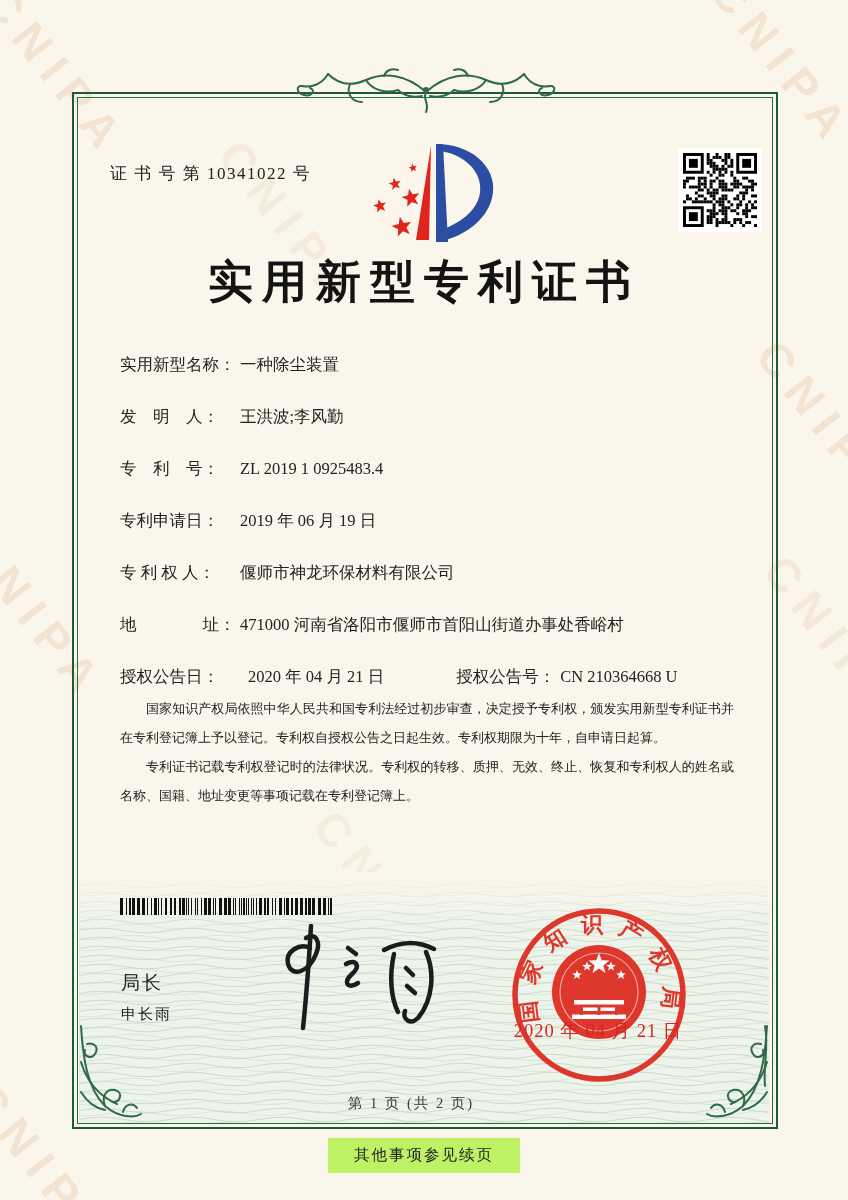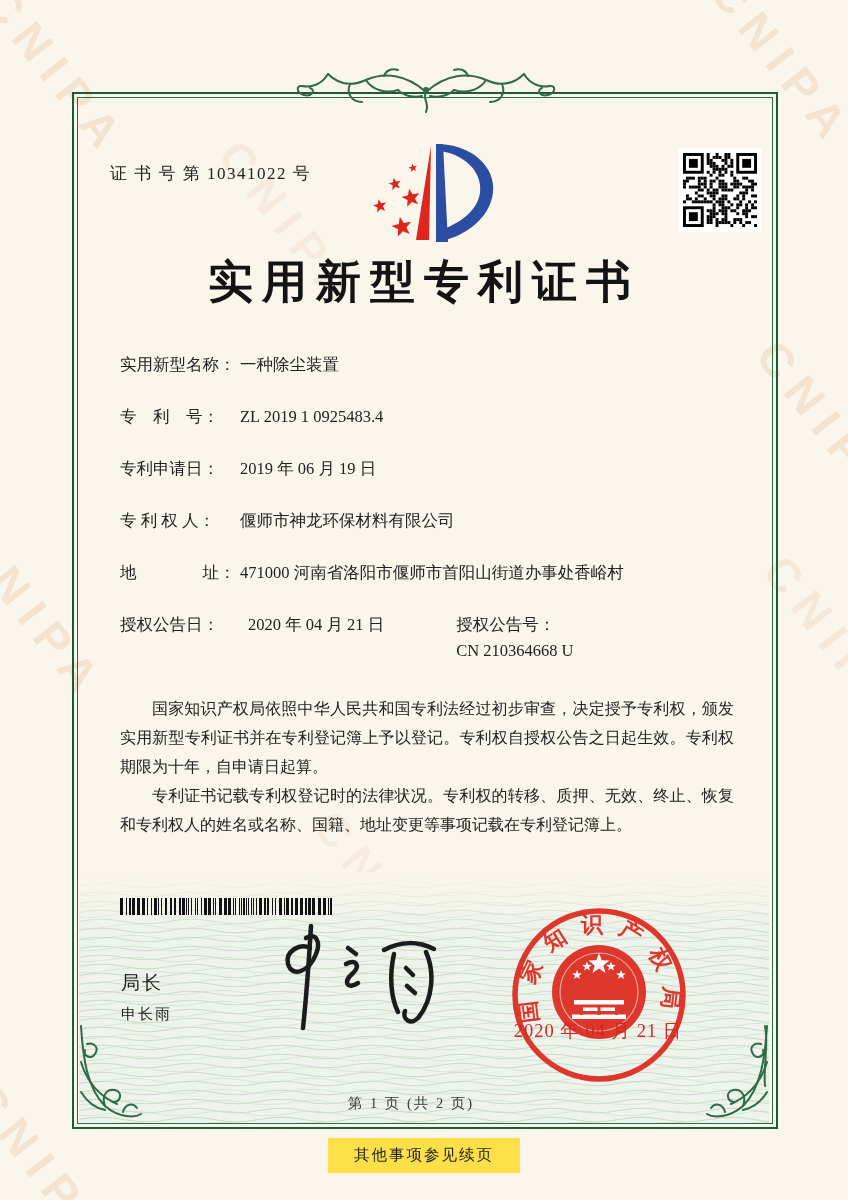--- a/index.html
+++ b/index.html
@@ -29,37 +29,37 @@
   .cert-no{position:absolute;left:110px;top:162px;font-size:17px;letter-spacing:1.5px;z-index:5;}
   .logo{position:absolute;left:350px;top:138px;z-index:5;}
   .qr{position:absolute;left:678px;top:148px;background:#fff;padding:5px;z-index:5;line-height:0;}
   .title{position:absolute;left:0;top:252px;width:100%;text-align:center;font-size:45px;font-weight:bold;
          letter-spacing:9px;color:#131313;z-index:5;}
   .fields{position:absolute;left:120px;top:352px;width:620px;font-size:16.5px;z-index:5;}
   .frow{line-height:26px;margin-bottom:26px;display:flex;}
   .flabel{display:inline-block;width:120px;white-space:pre;flex:none;}
   .fvalue{white-space:pre;}
   .grant{display:flex;gap:8px;}
-  .grant .g2{margin-left:64px;display:flex;flex-direction:column;}
+  .grant .g2{margin-left:64px;display:flex;}
   .grant .g2 .flabel{width:104px;}
-  .body-text{position:absolute;left:120px;top:694px;width:614px;font-size:16px;line-height:29px;
+  .body-text{position:absolute;left:120px;top:694px;width:614px;font-size:13px;line-height:29px;
              text-align:justify;z-index:5;}
   .body-text p{margin:0;text-indent:2em;}
   .barcode{position:absolute;left:120px;top:898px;z-index:5;line-height:0;}
   .sig-title{position:absolute;left:121px;top:970px;font-family:"Liberation Sans","DejaVu Sans",sans-serif;
              font-size:19px;z-index:5;letter-spacing:2px;}
   .sig-name{position:absolute;left:121px;top:1005px;font-family:Liberation Mono, monospace;
             font-size:15px;z-index:5;letter-spacing:2px;}
   .signature{position:absolute;left:248px;top:918px;z-index:5;}
   .seal{position:absolute;left:508px;top:904px;z-index:6;opacity:.93;}
   .seal-date{position:absolute;left:506px;top:1018px;width:184px;text-align:center;font-size:18.5px;
              color:#d5261f;z-index:7;white-space:nowrap;letter-spacing:1px;}
   .page-info{position:absolute;left:72px;top:1094px;width:678px;text-align:center;font-size:14.5px;
              color:#3a3a3a;letter-spacing:2px;z-index:5;}
-  .note{position:absolute;left:50%;top:1138px;transform:translateX(-50%);background:#fde047;
+  .note{position:absolute;left:50%;top:1138px;transform:translateX(-50%);background:#bef264;
         padding:7px 26px;font-size:15.5px;letter-spacing:2px;z-index:5;box-shadow:0 0 4px rgba(0,0,0,0.03);}
 </style>
 </head>
 <body>
 
 <div class="page">
 
   <span class="wm wm1">CNIPA</span>
   <span class="wm wm2">CNIPA</span>
   <span class="wm wm3">CNIPA</span>
@@ -373,20 +373,24 @@
   </div>
 
   <div class="title">实用新型专利证书</div>
 
   <div class="fields">
     <div class="frow" style="margin-bottom:26px;">
       <span class="flabel">实用新型名称：</span>
       <span class="fvalue">一种除尘装置</span>
     </div>
     <div class="frow">
+      <span class="flabel">发　明　人：</span>
+      <span class="fvalue">王洪波;李风勤</span>
+    </div>
+    <div class="frow">
       <span class="flabel">专　利　号：</span>
       <span class="fvalue">ZL 2019 1 0925483.4</span>
     </div>
     <div class="frow">
       <span class="flabel">专利申请日：</span>
       <span class="fvalue">2019 年 06 月 19 日</span>
     </div>
     <div class="frow">
       <span class="flabel">专 利 权 人：</span>
       <span class="fvalue">偃师市神龙环保材料有限公司</span>

